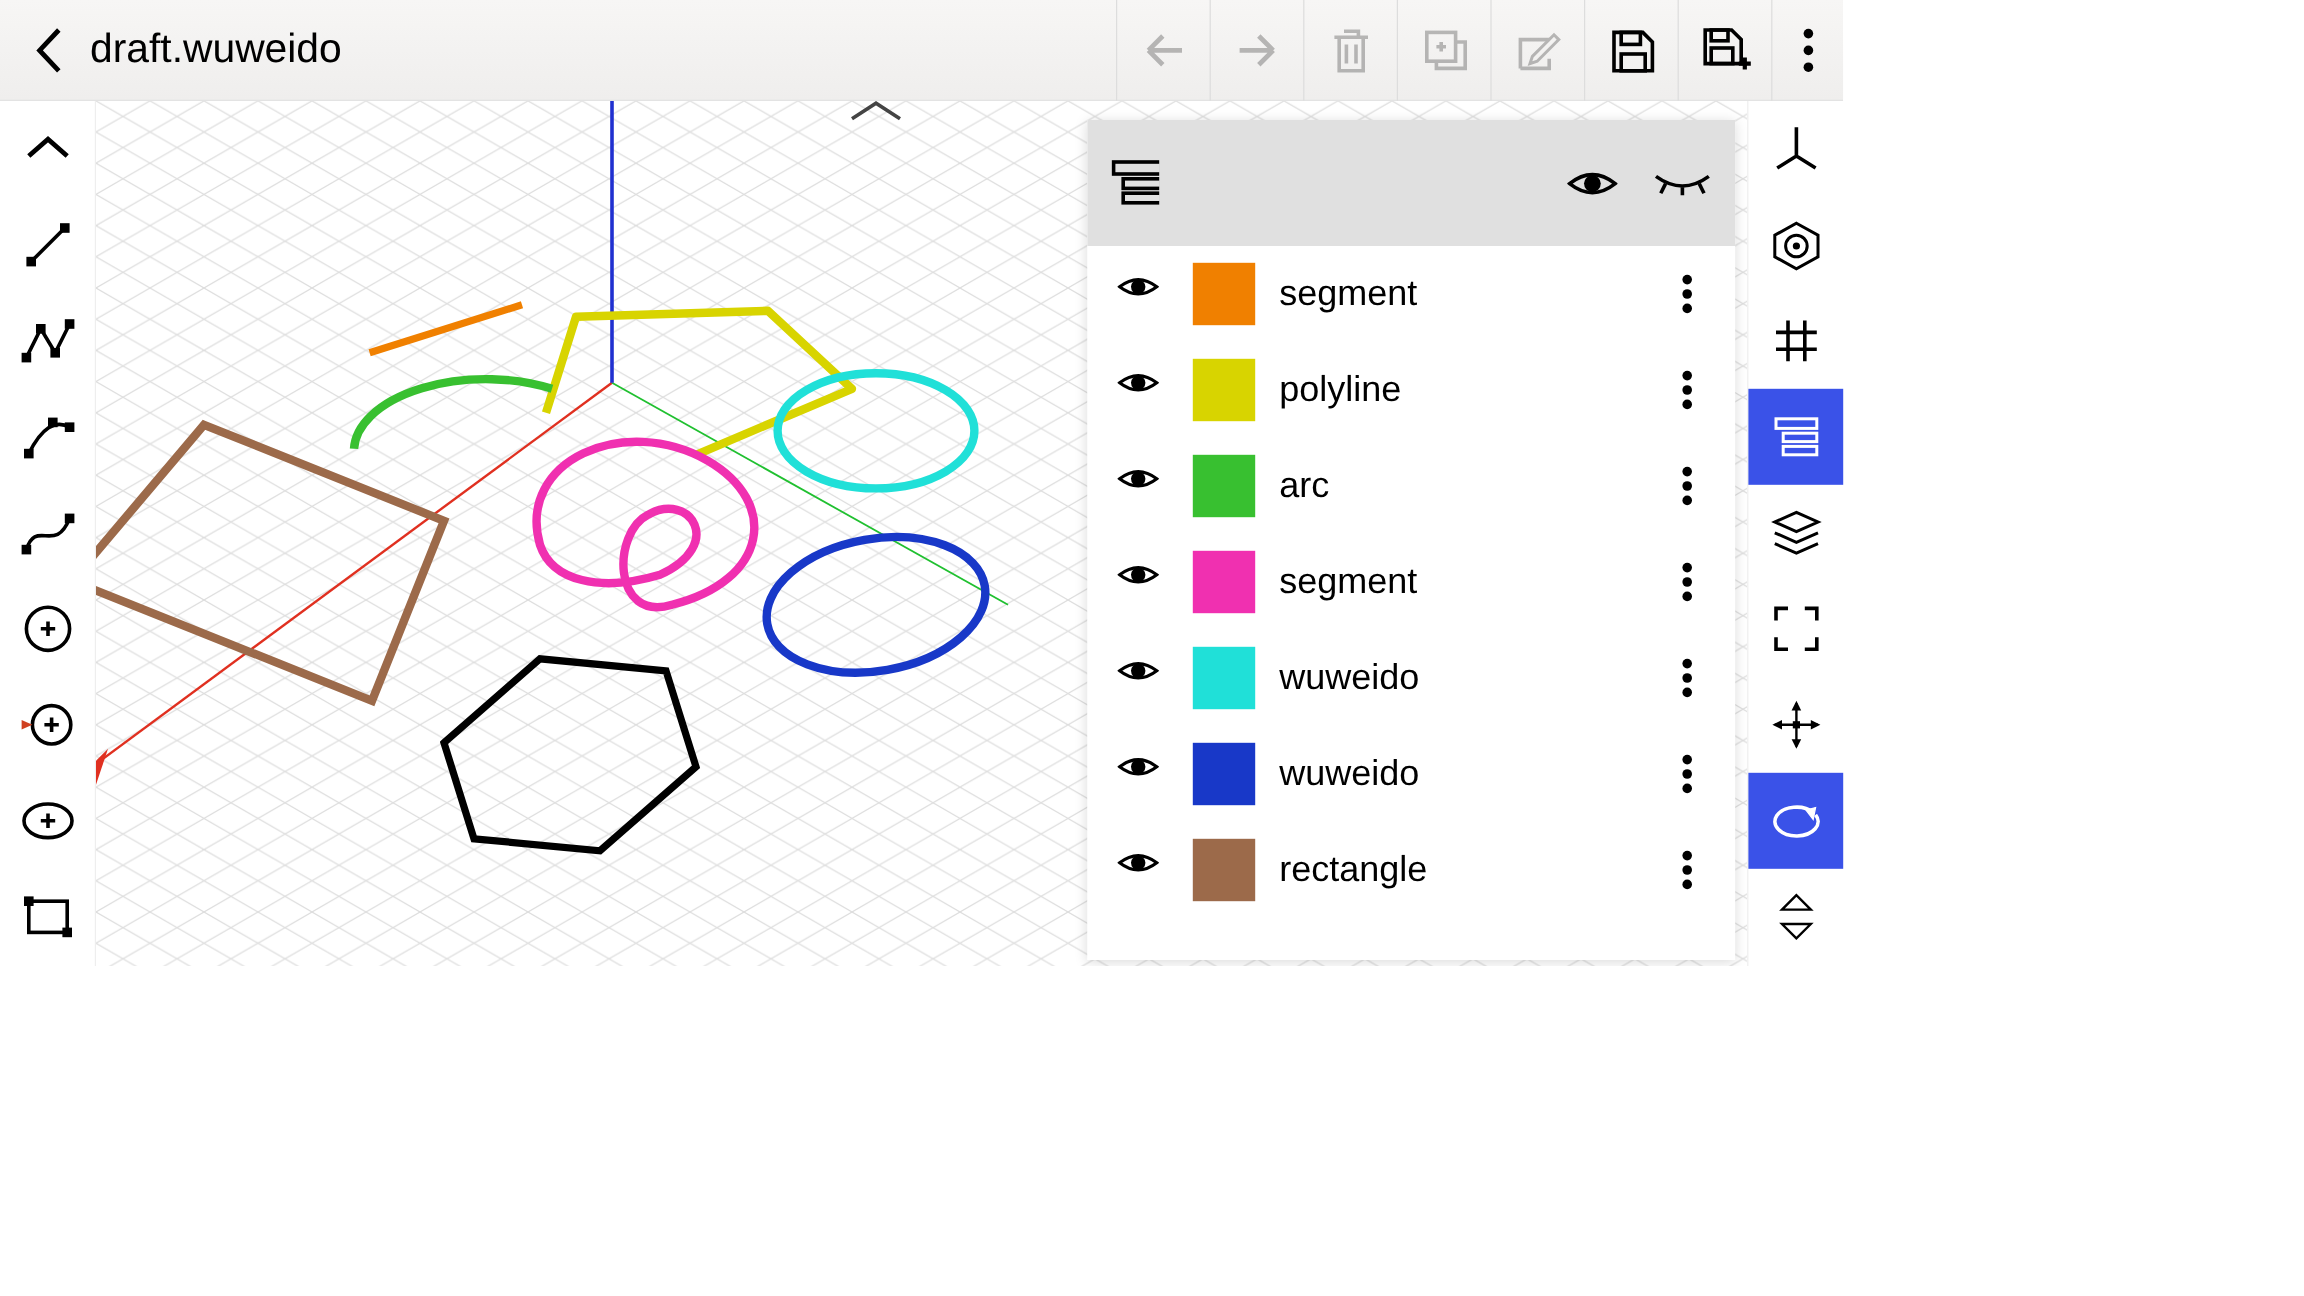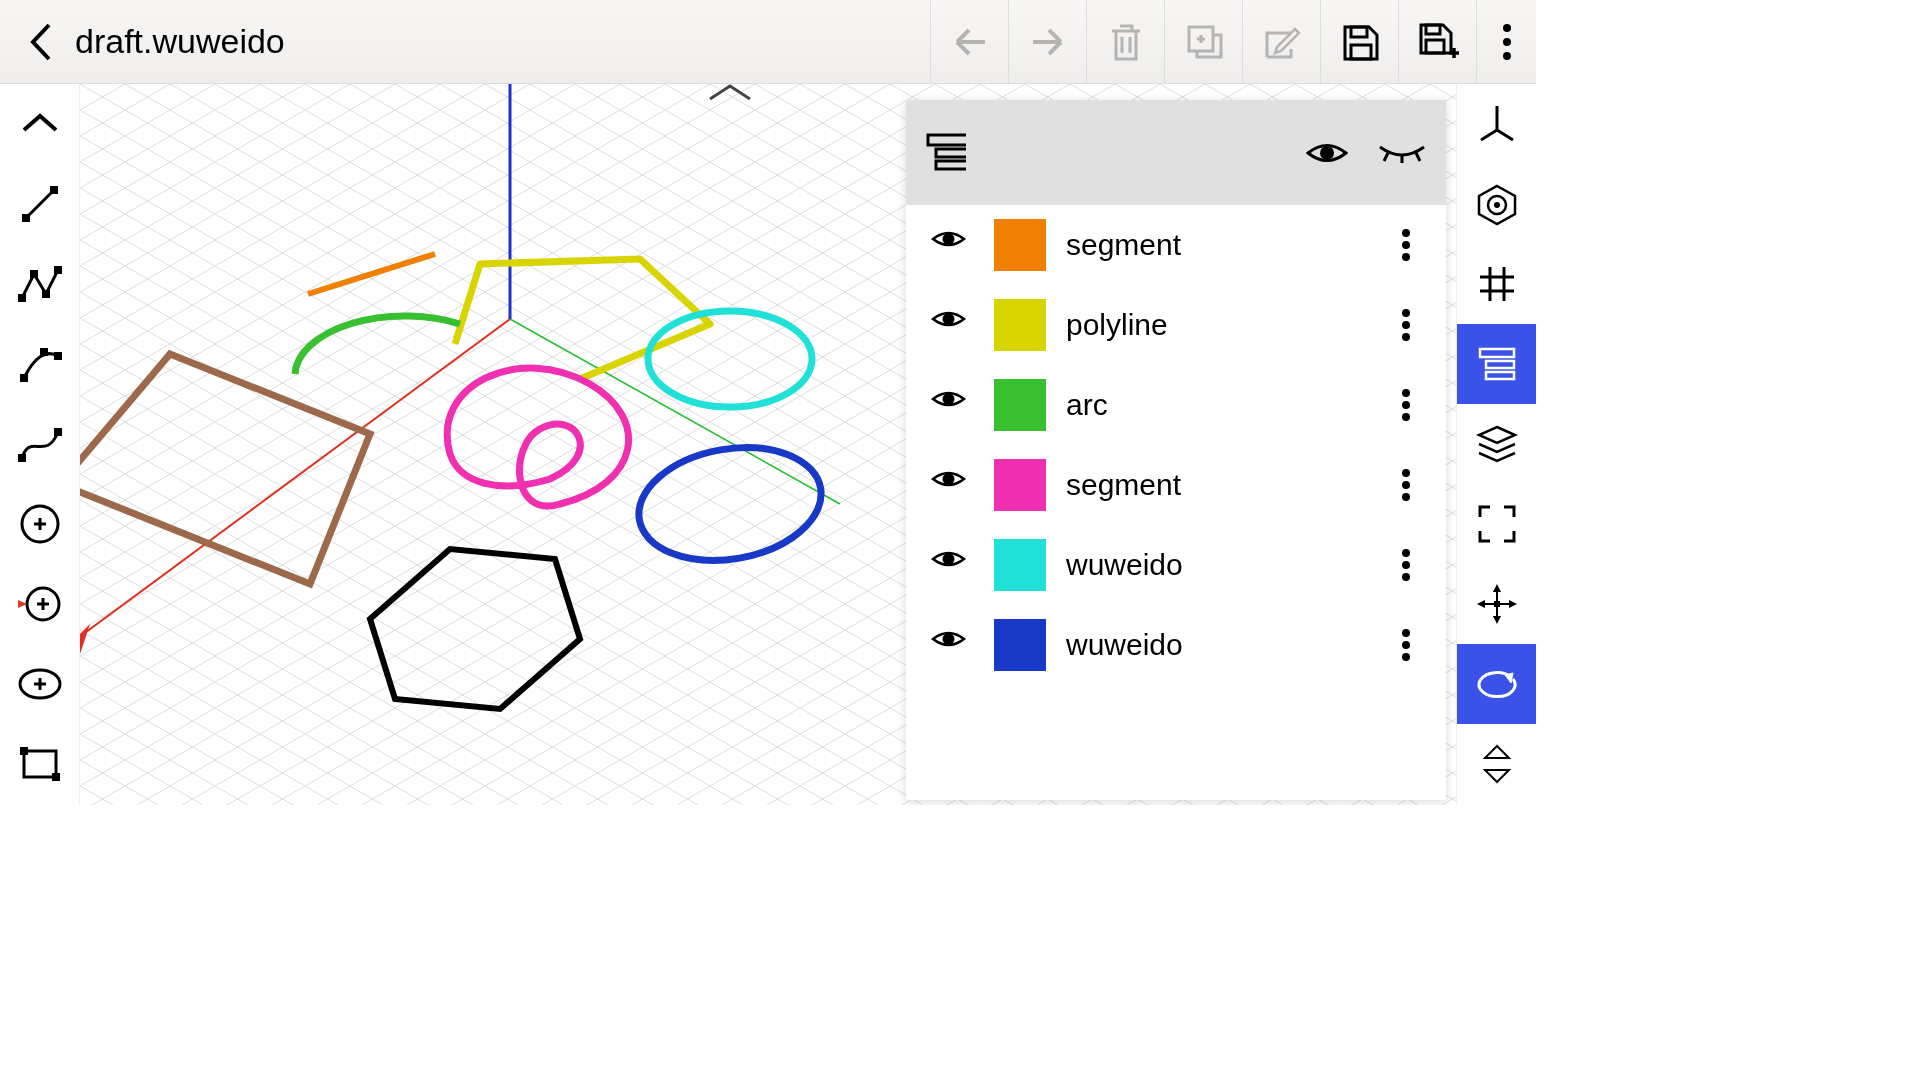--- a/index.html
+++ b/index.html
@@ -477,14 +477,27 @@
       <circle cx="17.5" cy="11" r="6" fill="#000"></circle>
     </svg>
     <div class="layer-swatch" style="background:#1838c8"></div>
     <div class="layer-name">wuweido</div>
     <svg class="layer-more" width="10" height="34">
       <circle cx="5" cy="5" r="4" fill="#000"></circle>
           <circle cx="5" cy="17" r="4" fill="#000"></circle>
           <circle cx="5" cy="29" r="4" fill="#000"></circle>
     </svg>
   </div>
+      <div class="layer-row">
+    <svg class="layer-eye" width="35" height="22">
+      <path d="M2 11 Q17.5 -1 33 11 Q17.5 23 2 11 Z" stroke="#000" stroke-width="2.5" fill="none"></path>
+      <circle cx="17.5" cy="11" r="6" fill="#000"></circle>
+    </svg>
+    <div class="layer-swatch" style="background:#9c6a4a"></div>
+    <div class="layer-name">rectangle</div>
+    <svg class="layer-more" width="10" height="34">
+      <circle cx="5" cy="5" r="4" fill="#000"></circle>
+          <circle cx="5" cy="17" r="4" fill="#000"></circle>
+          <circle cx="5" cy="29" r="4" fill="#000"></circle>
+    </svg>
+  </div>
     </div>
 </div>
 
 </body></html>

